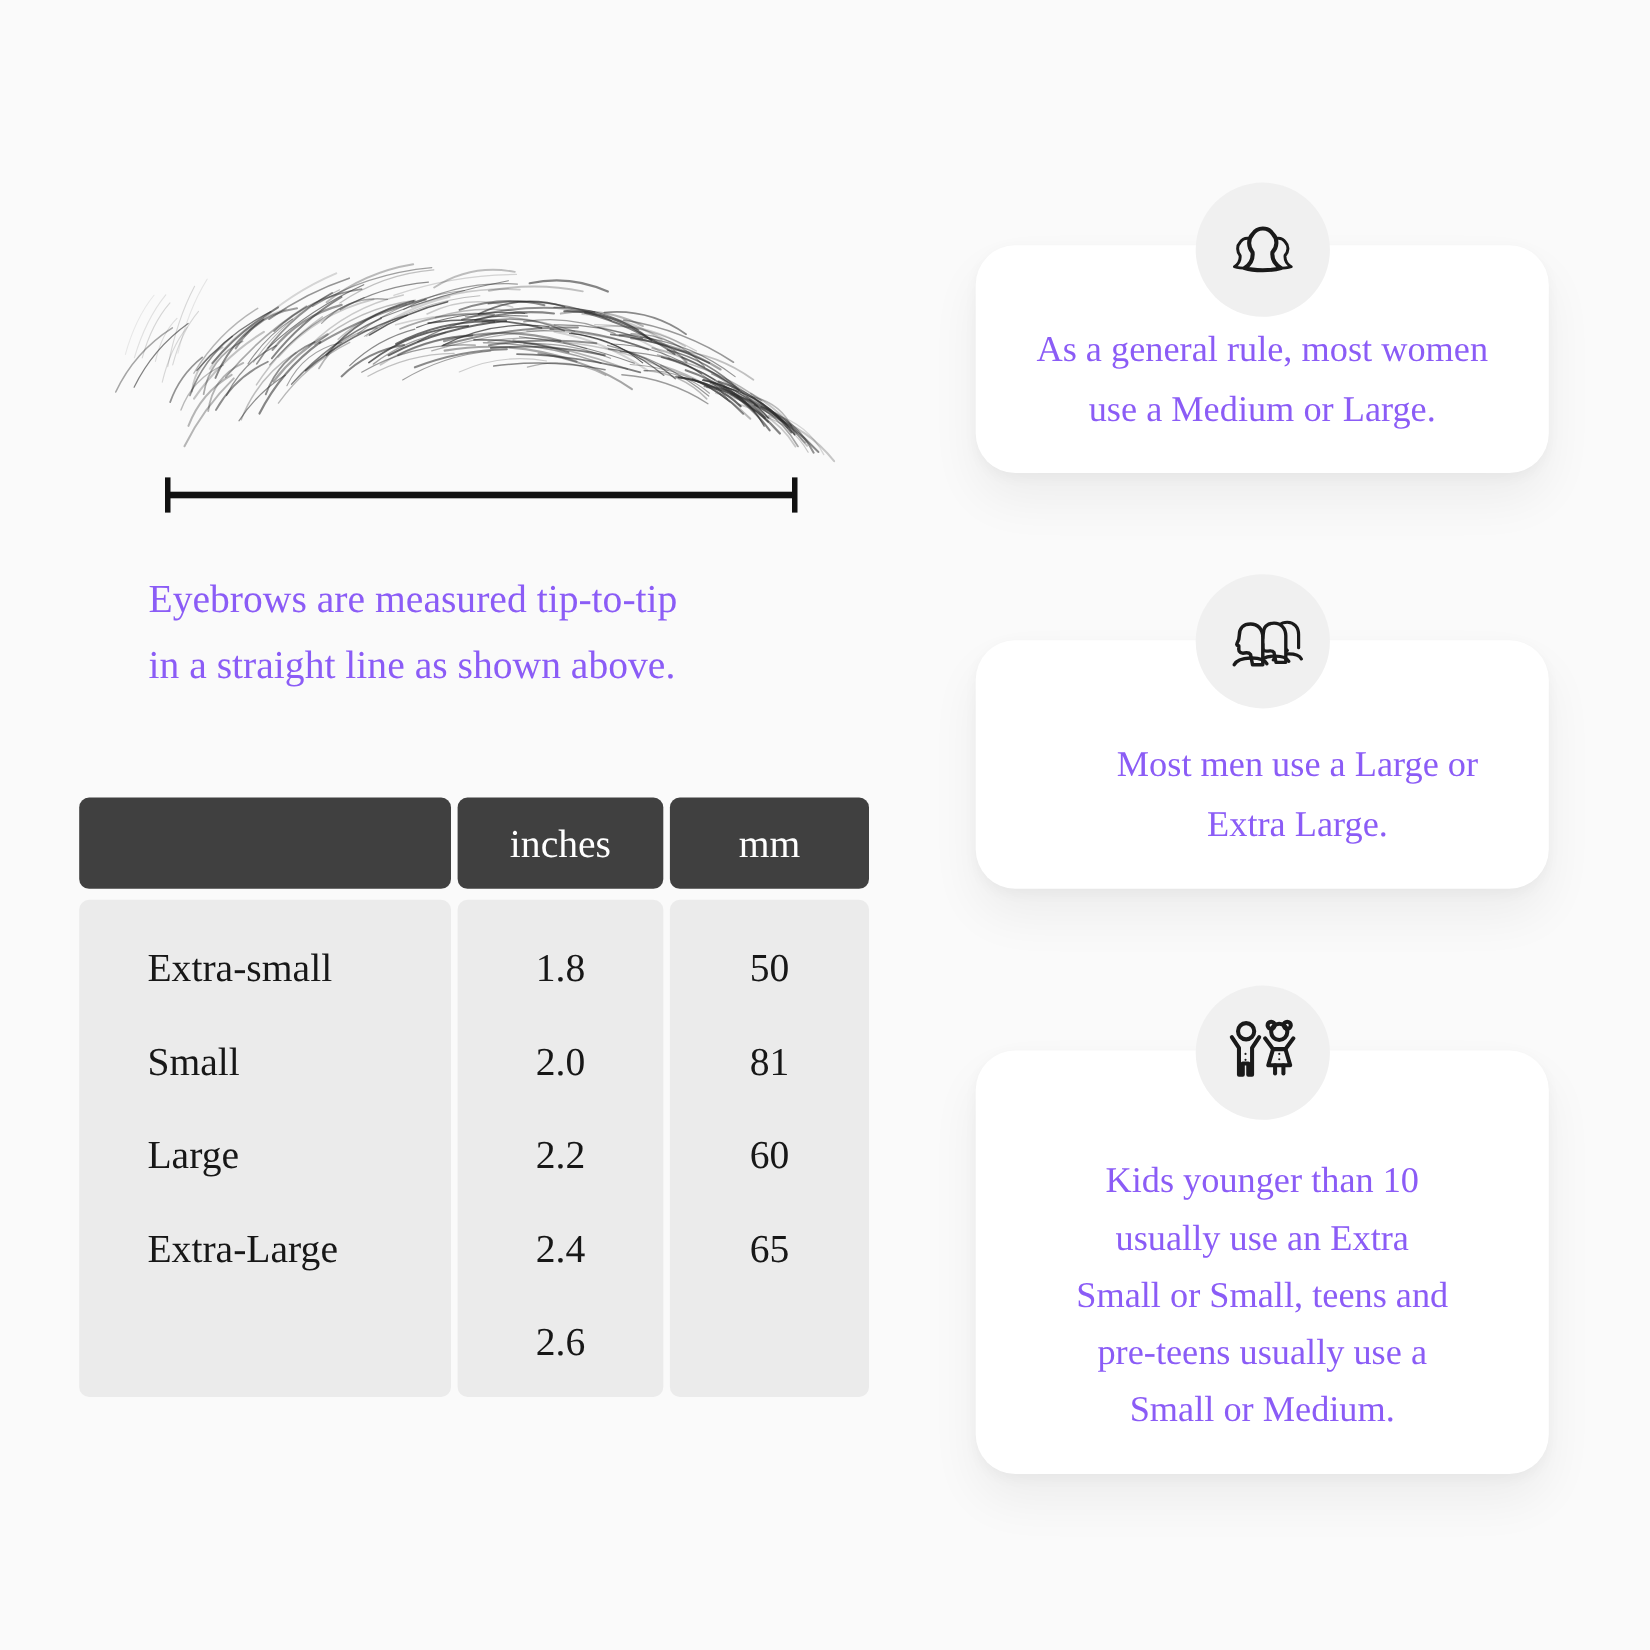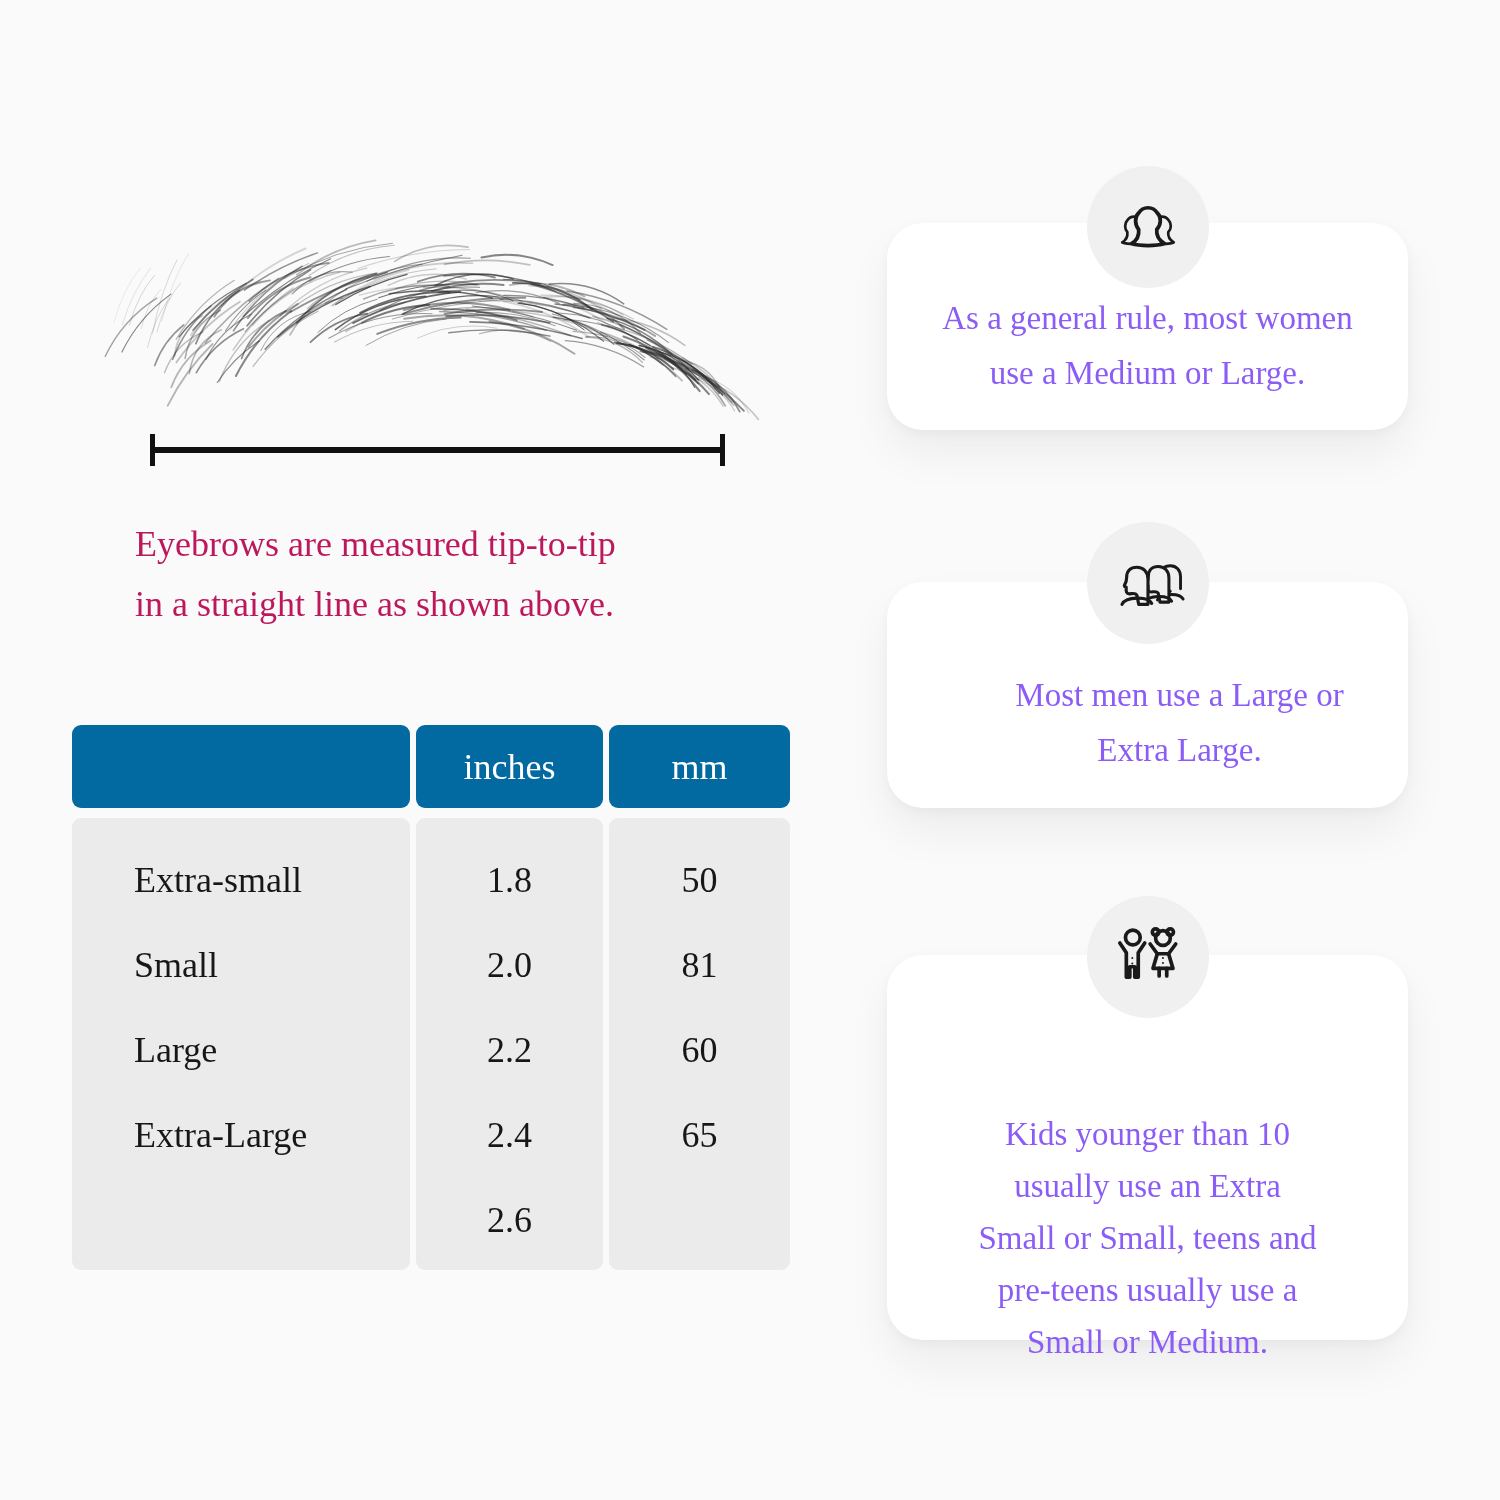--- a/index.html
+++ b/index.html
@@ -10,24 +10,24 @@
     color:#1d1d1d;
   }
   .abs{position:absolute;}
 
   
   #brow-svg{left:105px;top:248px;width:645px;height:184px;overflow:visible;}
   .measure-line{left:152px;top:447px;width:572px;height:6px;background:#111;}
   .measure-cap{top:434px;width:5px;height:32px;background:#111;}
   .cap-left{left:150px;}
   .cap-right{left:720px;}
-  .caption{left:135px;top:514px;width:640px;font-size:36px;line-height:60px;color:#be185d;}
+  .caption{left:135px;top:514px;width:640px;font-size:36px;line-height:60px;color:#8b5cf6;}
 
   
-  .th-box{top:725px;height:83px;background:#0369a1;border-radius:9px;
+  .th-box{top:725px;height:83px;background:#404040;border-radius:9px;
           color:#ffffff;font-size:36px;display:flex;align-items:center;justify-content:center;}
   .col-bg{top:818px;height:452px;background:#ebebeb;border-radius:9px;}
   .c1{left:72px;width:338px;}
   .c2{left:416px;width:187px;}
   .c3{left:609px;width:181px;}
   .rows{top:838px;font-size:36px;color:#171717;}
   .rows .cell{height:85px;line-height:85px;}
   #rows-label{left:134px;width:270px;text-align:left;}
   #rows-inch{left:416px;width:187px;text-align:center;}
   #rows-mm{left:609px;width:181px;text-align:center;}
@@ -40,21 +40,21 @@
   #card-kids{top:955px;height:385px;}
   .icon-circle{left:1087px;width:122px;height:122px;border-radius:50%;background:#f0f0f0;
                display:flex;align-items:center;justify-content:center;}
   #circle-women{top:166px;}
   #circle-men{top:522px;}
   #circle-kids{top:896px;}
   .icon-circle svg{width:78px;height:78px;}
   .card-text{left:887px;width:521px;text-align:center;font-size:33px;line-height:55px;color:#8b5cf6;}
   #text-women{top:291px;}
   #text-men{top:668px;padding-left:32px;}
-  #text-kids{top:1108px;line-height:52px;}
+  #text-kids{top:1048px;line-height:52px;}
 
   .ic{stroke:#1a1a1a;fill:none;stroke-width:3.4;stroke-linecap:round;stroke-linejoin:round;}
   .ic-occ{fill:#f0f0f0;}
 </style>
 </head>
 <body>
 
 <svg id="brow-svg" class="abs" viewBox="0 0 645 184">
     <g stroke="#2b2b2b" fill="none" stroke-linecap="round">
       <path d="M 62.7 157.7 Q 79.9 123.0 107.5 96.0" stroke-width="1.84" stroke-opacity="0.33"></path>

